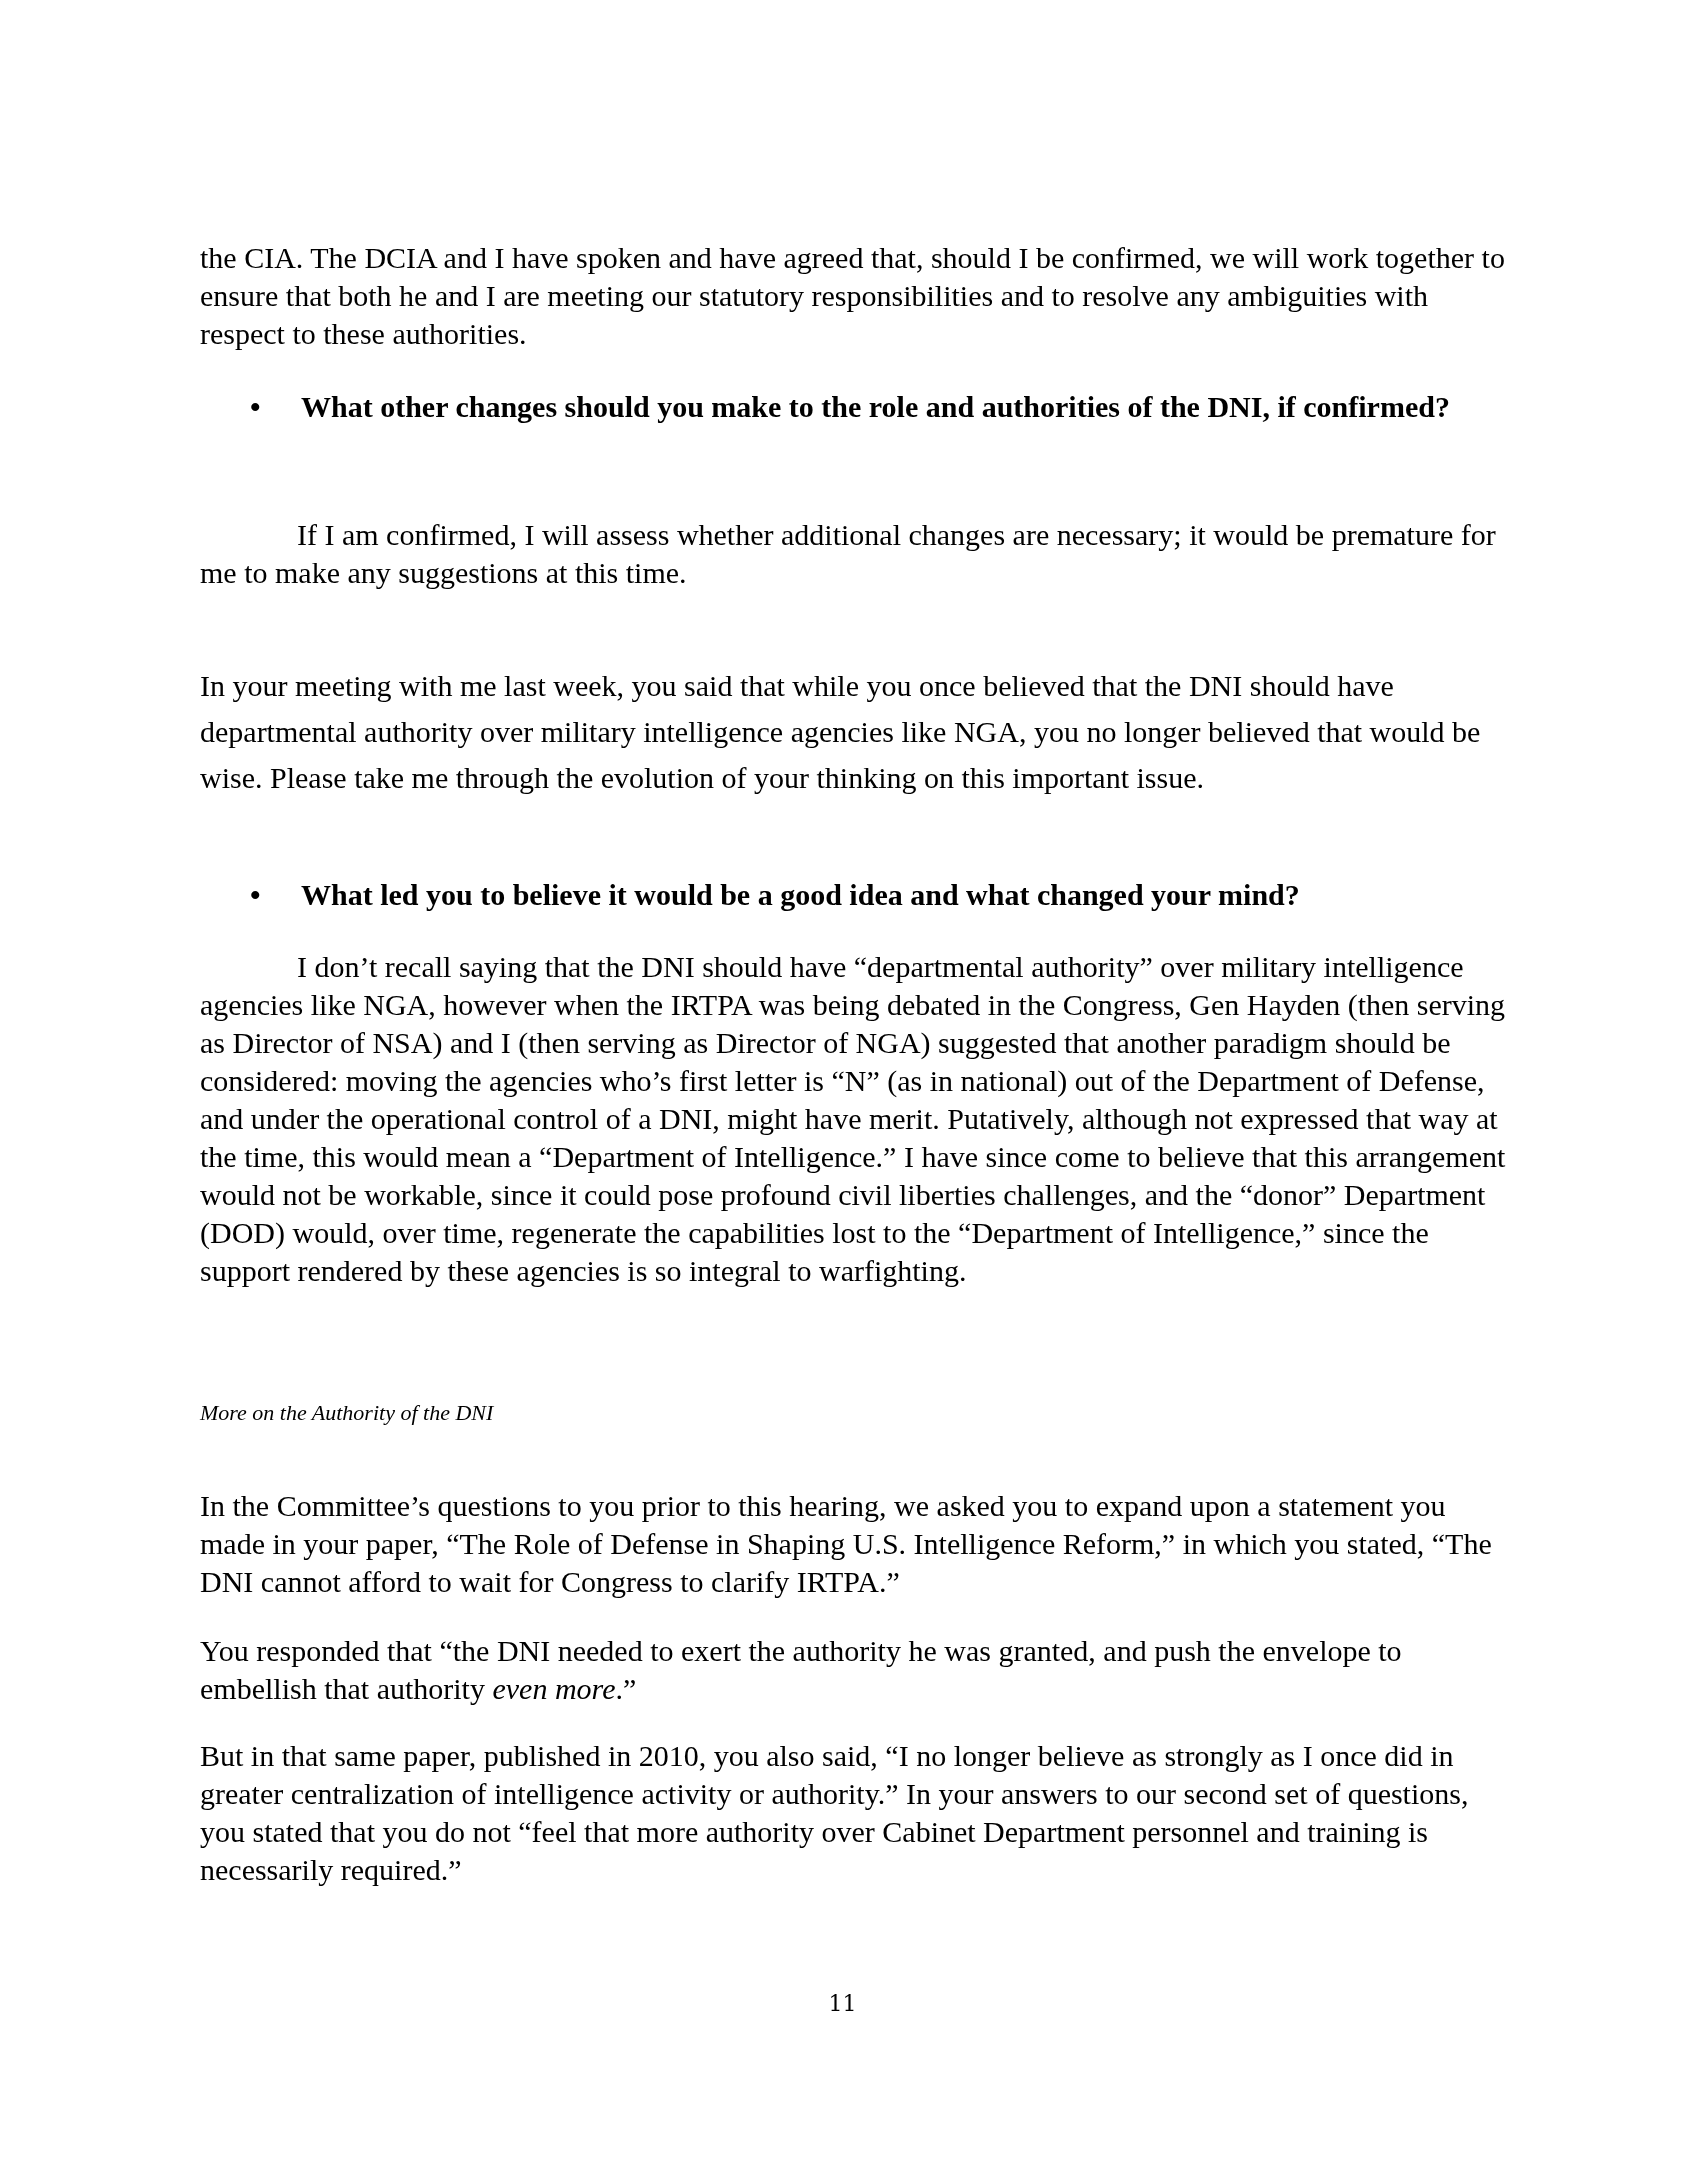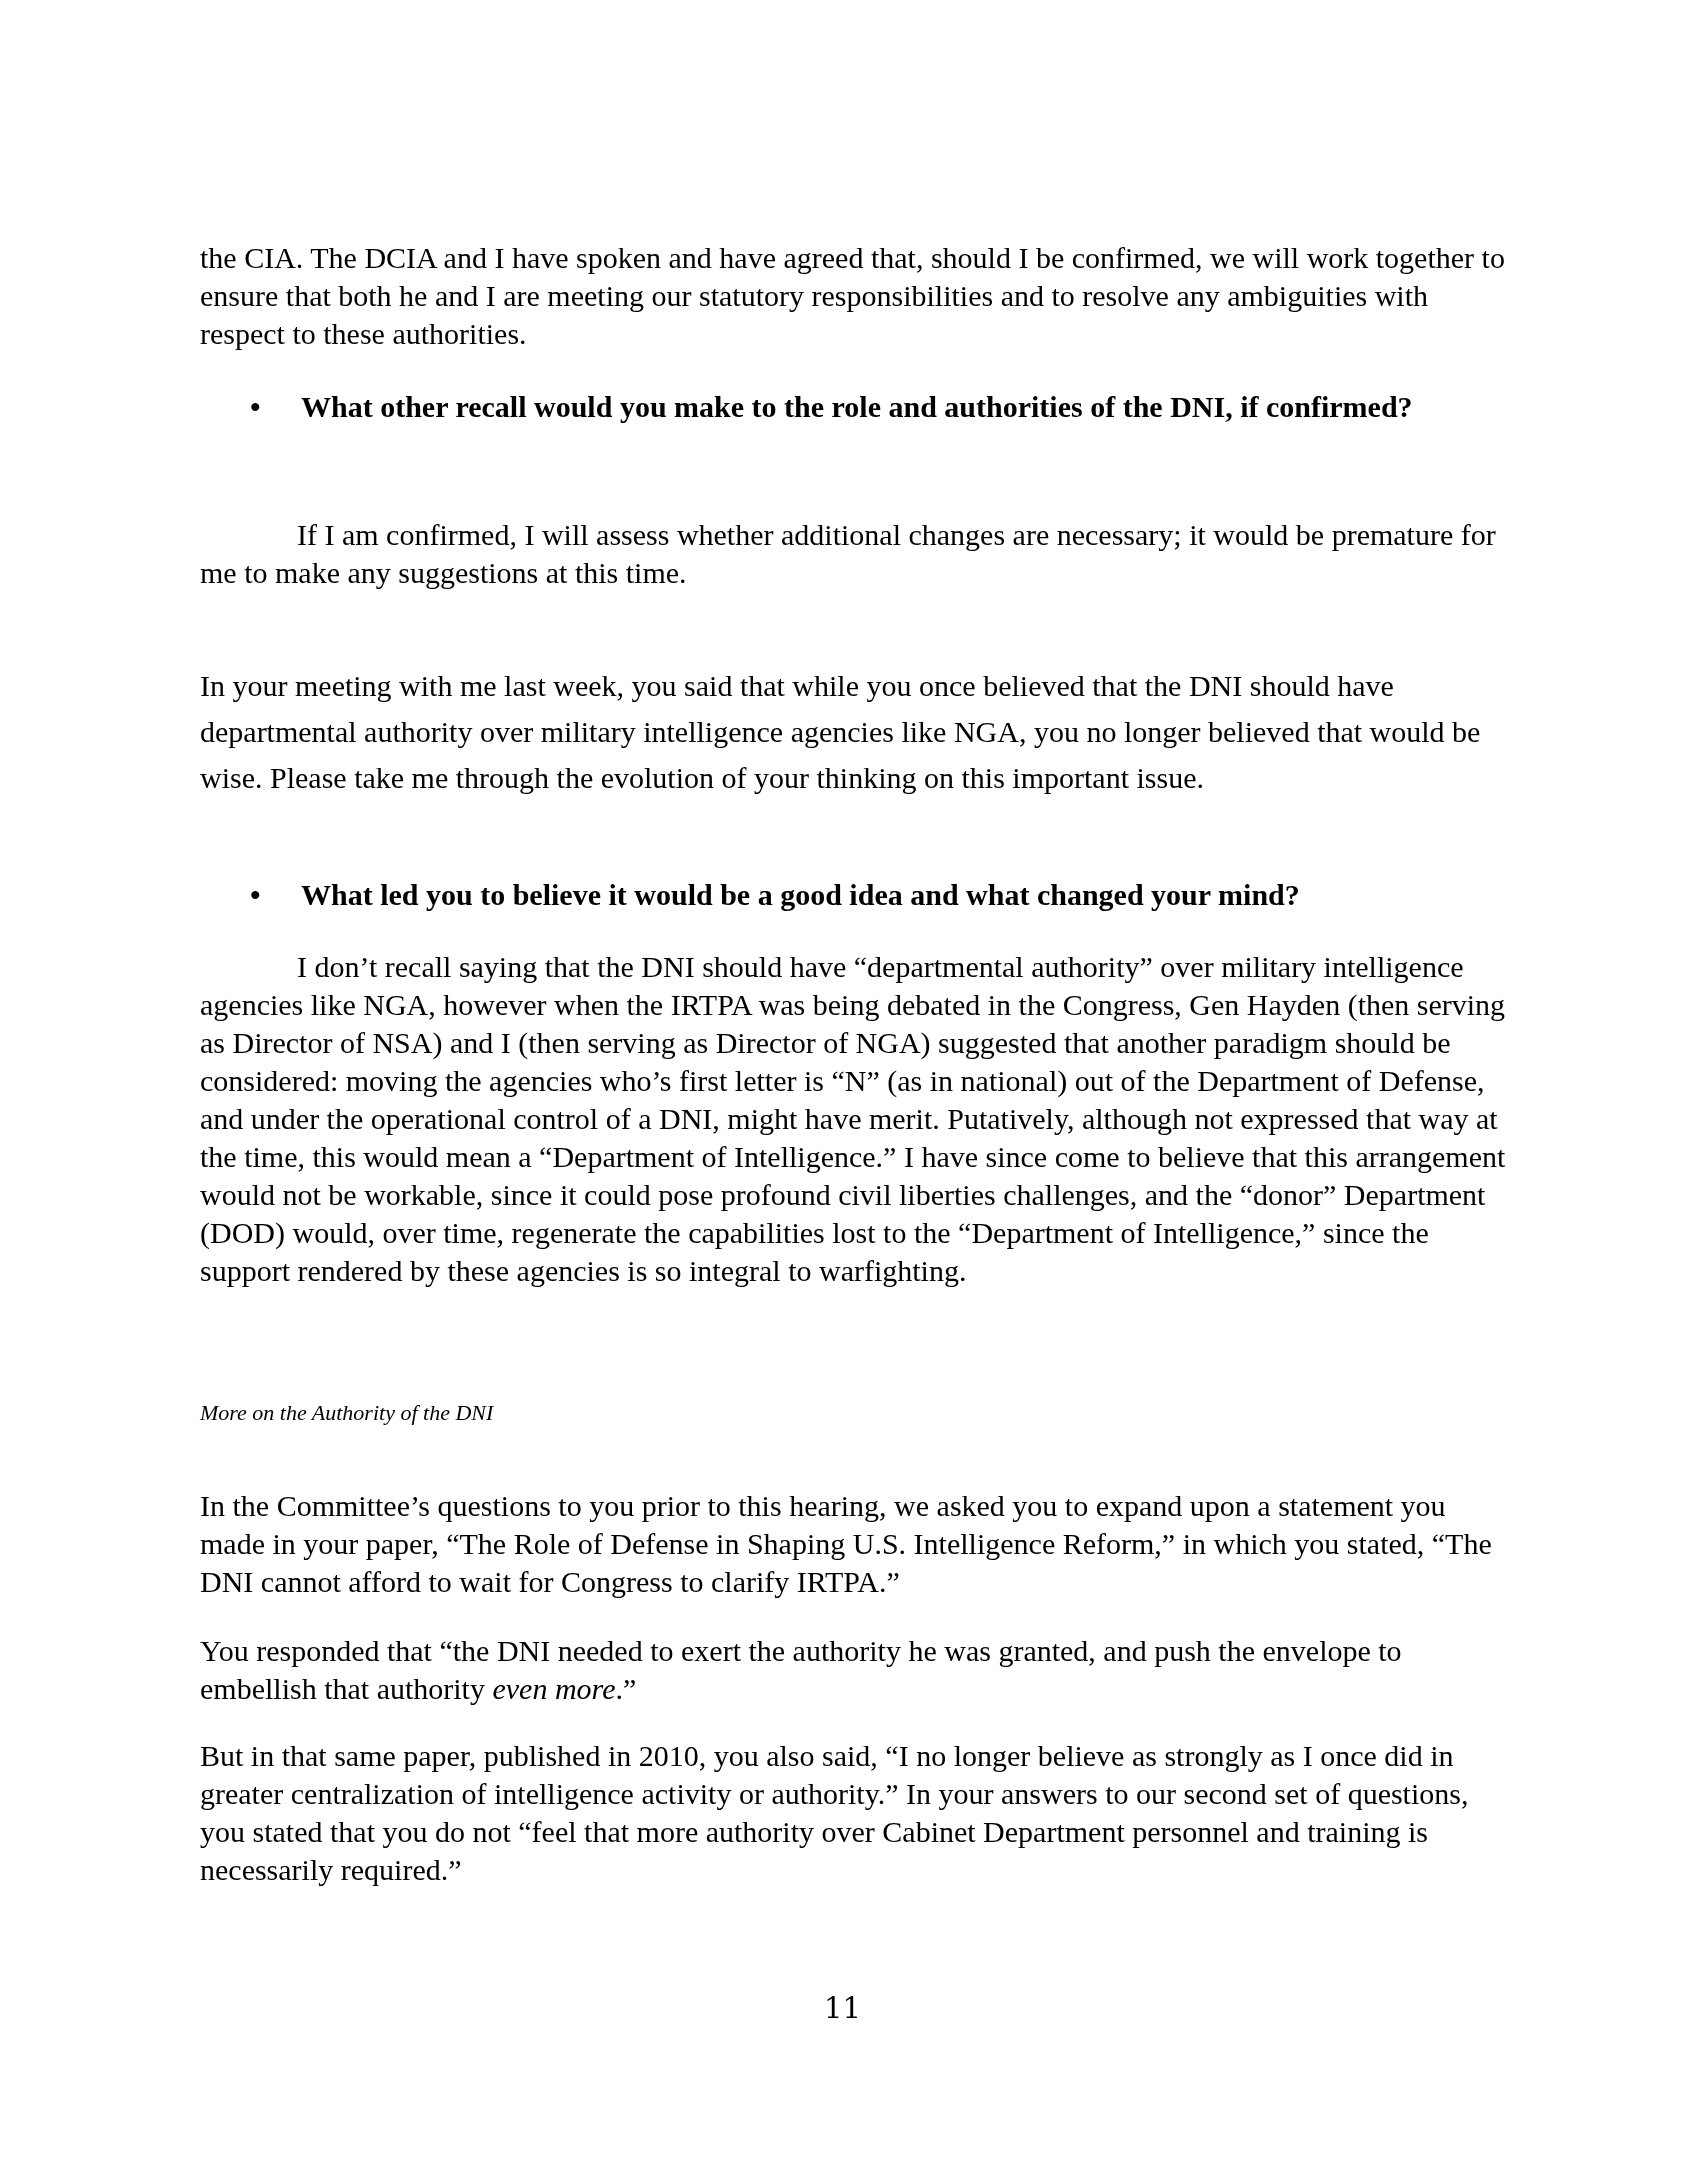--- a/index.html
+++ b/index.html
@@ -59,35 +59,35 @@
       line-height: 38px;
       font-weight: normal;
       font-style: italic;
     }
     .page-number {
       position: absolute;
       left: 0;
       width: 1685px;
       text-align: center;
       font-family: "DejaVu Serif", serif;
-      font-size: 29px;
+      font-size: 22px;
       top: 1956px;
     }
     em { font-style: italic; }
   </style>
 </head>
 <body>
 
 <div class="page">
 
   <p class="block" style="top:204px;">the CIA.  The DCIA and I have spoken and have agreed that, should I be confirmed, we will work together to ensure that both he and I are meeting our statutory responsibilities and to resolve any ambiguities with respect to these authorities.</p>
 
   <div class="bullet-q" style="top:353px;">
     <span class="dot">•</span>
-    <span class="qtext">What other recall would you make to the role and authorities of the DNI, if confirmed?</span>
+    <span class="qtext">What other changes should you make to the role and authorities of the DNI, if confirmed?</span>
   </div>
 
   <p class="block indent" style="top:481px;">If I am confirmed, I will assess whether additional changes are necessary; it would be premature for me to make any suggestions at this time.</p>
 
   <p class="block dbl" style="top:628px;">In your meeting with me last week, you said that while you once believed that the DNI should have departmental authority over military intelligence agencies like NGA, you no longer believed that would be wise.  Please take me through the evolution of your thinking on this important issue.</p>
 
   <div class="bullet-q" style="top:841px;">
     <span class="dot">•</span>
     <span class="qtext">What led you to believe it would be a good idea and what changed your mind?</span>
   </div>

